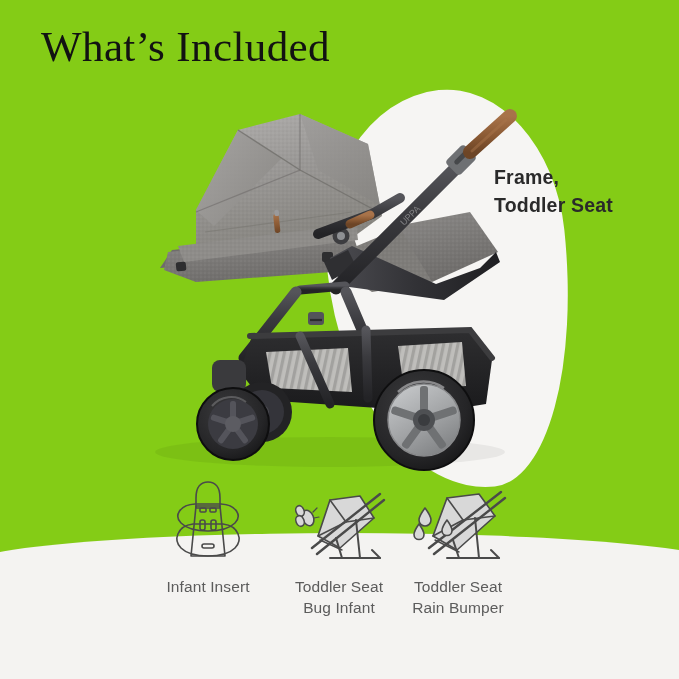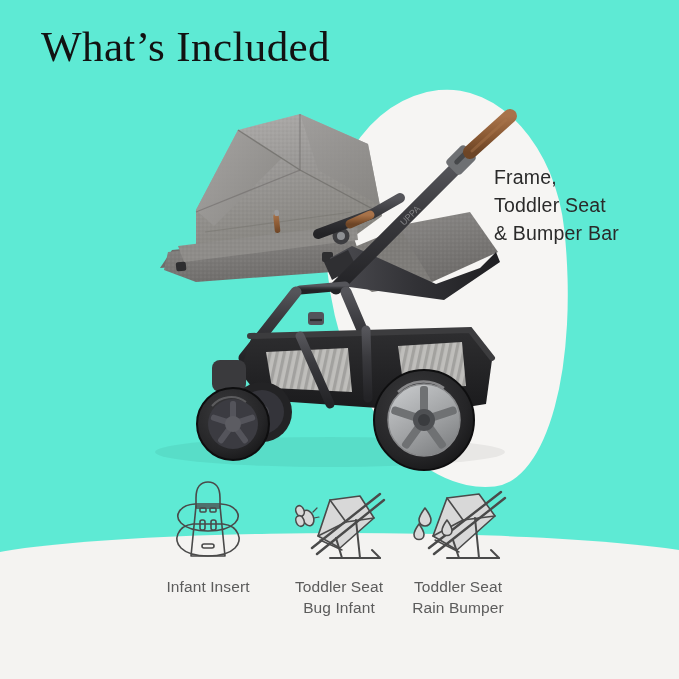--- a/index.html
+++ b/index.html
@@ -4,21 +4,21 @@
 <style>
   html, body {
     margin: 0;
     padding: 0;
     background: #ffffff;
   }
   #page {
     position: relative;
     width: 679px;
     height: 679px;
-    background: #5eead4;
+    background: #84cc16;
     overflow: hidden;
     font-family: "Liberation Sans", sans-serif;
   }
 
   
   .bg-blob {
     position: absolute;
     left: 330px;
     top: 90px;
     width: 240px;
@@ -49,21 +49,21 @@
     letter-spacing: 0.4px;
     white-space: nowrap;
   }
 
   
   .callout {
     position: absolute;
     left: 494px;
     top: 163px;
     font-size: 19.5px;
-    font-weight: 400;
+    font-weight: 700;
     line-height: 28px;
     color: #2a2a2a;
     letter-spacing: 0.2px;
     white-space: nowrap;
   }
 
   
   .stroller {
     position: absolute;
     left: 0;
@@ -109,21 +109,20 @@
 <div id="page">
 
   <div class="bg-blob"></div>
   <div class="bg-band"></div>
 
   <div class="title">What’s Included</div>
 
   <div class="callout">
     <div>Frame,</div>
     <div>Toddler Seat</div>
-    <div>&amp; Bumper Bar</div>
   </div>
 
   <svg class="stroller" viewBox="0 0 679 500">
     <defs>
       <linearGradient id="canopyG" x1="0" y1="0" x2="0.3" y2="1">
         <stop offset="0%" stop-color="#b0aeac"></stop>
         <stop offset="45%" stop-color="#9b9997"></stop>
         <stop offset="100%" stop-color="#86847f"></stop>
       </linearGradient>
       <linearGradient id="canopyG2" x1="0" y1="0" x2="1" y2="0.6">

